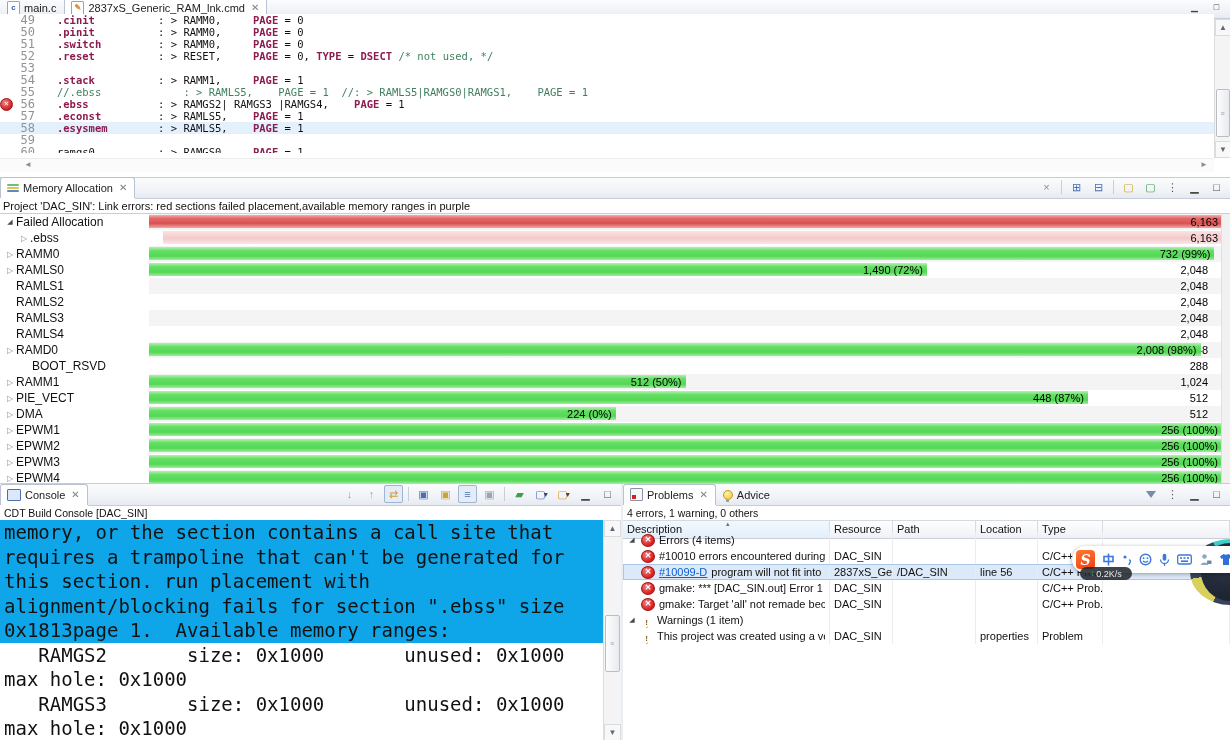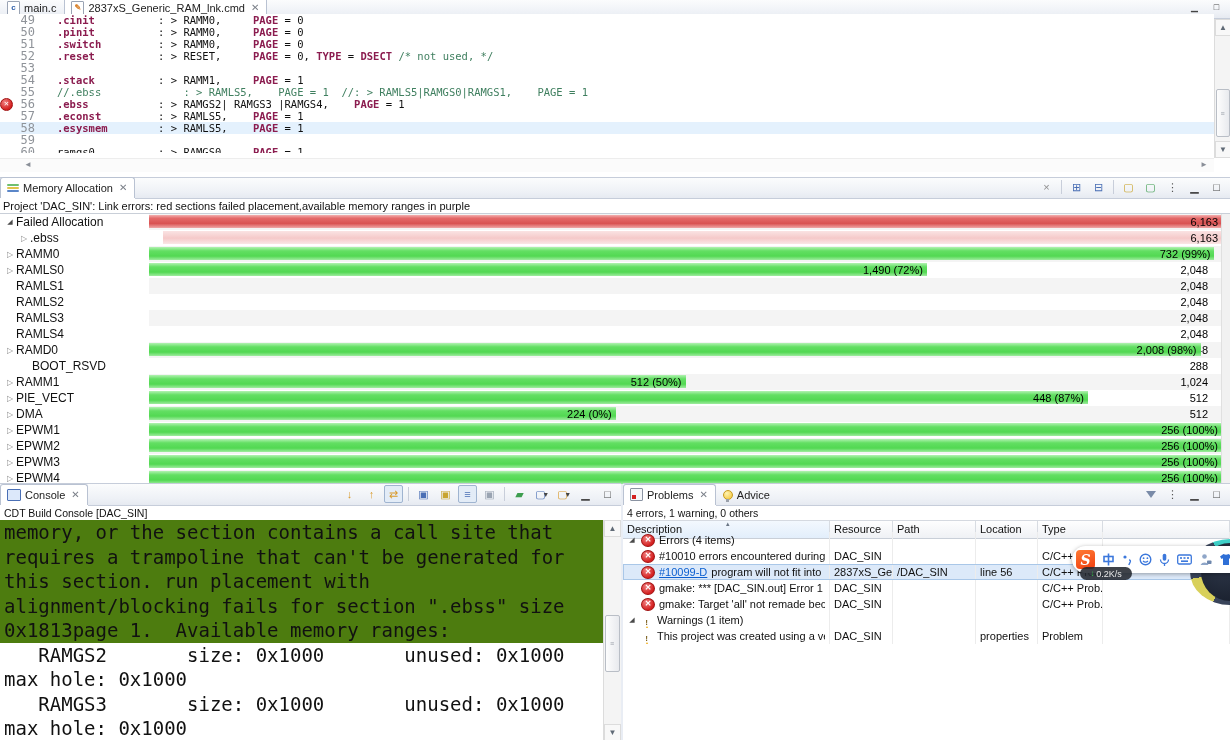--- a/index.html
+++ b/index.html
@@ -66,21 +66,21 @@
         font-size:11px;color:#000;padding-right:4px;box-sizing:border-box;}
   .bar-failed{background:linear-gradient(180deg,#F2AFAF 0%,#E46A6A 25%,#D95252 65%,#EFA6A6 100%);}
   .bar-failed-light{background:linear-gradient(180deg,#FAE3E3 0%,#F5C9C9 55%,#FAE6E6 100%);}
   .bar-ok{background:linear-gradient(180deg,#B2F2B2 0%,#63DF63 30%,#52D852 70%,#9FEC9F 100%);}
   #mem-scroll{right:0;top:36px;width:8px;bottom:0;background:#F1F1F1;border-left:1px solid #E0E0E0;}
   
   #console{left:0;top:483px;width:621px;height:257px;background:#fff;border-top:1px solid #C6CDDA;}
   #console-sub{height:14px;line-height:14px;padding-left:4px;font-size:10.5px;color:#111;background:#fff;}
   #console-text{position:absolute;left:0;top:36px;right:17px;bottom:0;overflow:hidden;
      font-family:"DejaVu Sans Mono",monospace;font-size:19px;line-height:24.5px;white-space:pre;color:#111;}
-  .cl-pink{background:#4d7c0f;}
+  .cl-pink{background:#0ea5e9;}
   #console-scroll{right:0;top:36px;width:17px;bottom:0;}
   #problems{left:623px;top:483px;width:607px;height:257px;background:#fff;border-top:1px solid #C6CDDA;}
   #prob-sum{height:14px;line-height:14px;padding-left:4px;font-size:10.5px;color:#111;}
   #prob-head{display:flex;height:17px;border-top:1px solid #D5D9E0;border-bottom:1px solid #C9CFD8;
      background:linear-gradient(180deg,#FEFEFE,#EFF1F5);}
   .ph-cell{border-right:1px solid #D8DCE2;padding:2px 4px;font-size:11px;color:#111;position:relative;
      box-sizing:border-box;overflow:hidden;white-space:nowrap;}
   .ph-cell.sorted{background:linear-gradient(180deg,#F3F8FE,#E2EEFB);}
   .sortmark{position:absolute;top:-1px;left:50%;font-size:7px;color:#6b7685;}
   #prob-rows{position:absolute;left:0;top:48px;right:0;bottom:0;overflow:hidden;}

